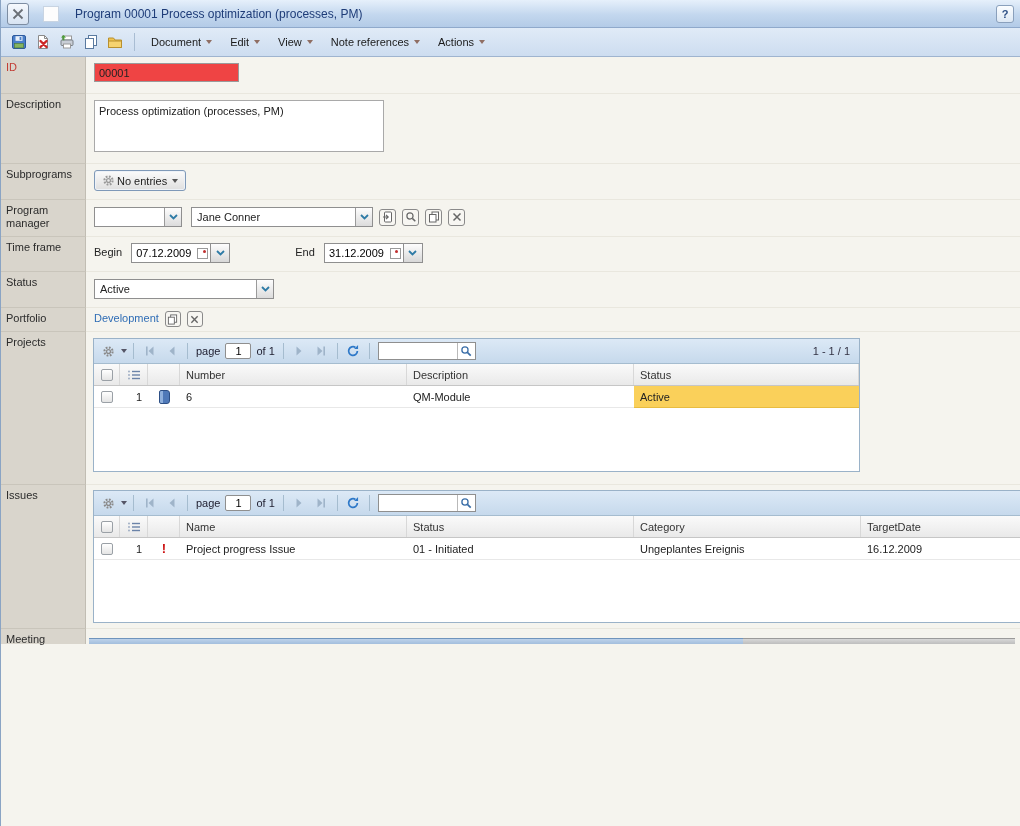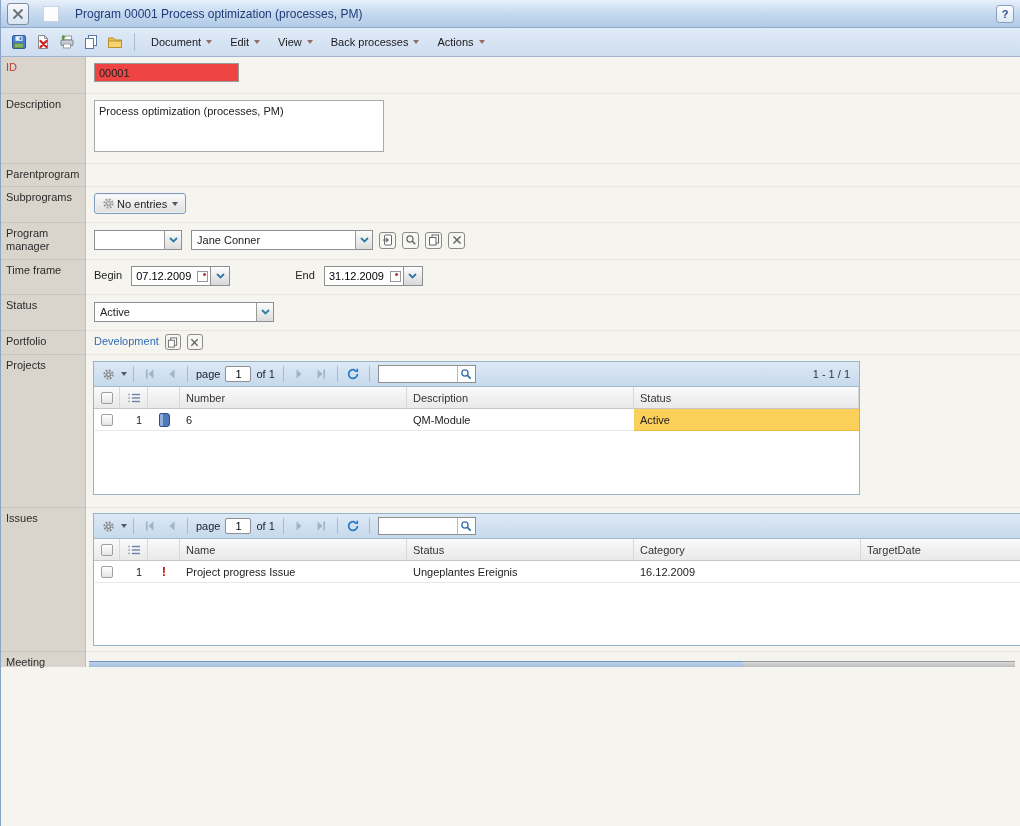--- a/index.html
+++ b/index.html
@@ -161,21 +161,21 @@
     </span>
     <span class="menu-item">
       <span>Edit</span>
       <span class="caret"></span>
     </span>
     <span class="menu-item">
       <span>View</span>
       <span class="caret"></span>
     </span>
     <span class="menu-item">
-      <span>Back processes</span>
+      <span>Note references</span>
       <span class="caret"></span>
     </span>
     <span class="menu-item">
       <span>Actions</span>
       <span class="caret"></span>
     </span>
   </div>
 
   <div class="formbody">
 
@@ -186,24 +186,20 @@
       </div>
     </div>
 
     <div class="frow" style="height:70px">
       <div class="flabel">Description</div>
       <div class="fcontent" style="padding-top:6px">
         <textarea class="tarea" style="width: 290px; height: 52px;">Process optimization (processes, PM)</textarea>
       </div>
     </div>
 
-    <div class="frow" style="height:23px">
-      <div class="flabel">Parentprogram</div>
-      <div class="fcontent"></div>
-    </div>
 
     <div class="frow" style="height:36px">
       <div class="flabel">Subprograms</div>
       <div class="fcontent" style="padding-top:6px">
         <span class="pillbtn">
           <span>
             <svg width="13" height="13" viewBox="0 0 16 16">
               <circle cx="8" cy="8" r="5" fill="none" stroke="#9a9a9a" stroke-width="2.6" stroke-dasharray="2.2 1.7"></circle>
               <circle cx="8" cy="8" r="2.4" fill="none" stroke="#9a9a9a" stroke-width="1.6"></circle>
             </svg>
@@ -516,20 +512,21 @@
           </div>
           <div class="grid-row">
             <span class="c-check">
                 <span class="checkbox"></span>
               </span>
             <span class="c-list">1</span>
             <span class="c-icon">
                 <span class="bang">!</span>
               </span>
             <span class="c-data">Project progress Issue</span>
+            <span class="c-data">01 - Initiated</span>
             <span class="c-data">Ungeplantes Ereignis</span>
             <span class="c-data c-flex">16.12.2009</span>
           </div>
           <div class="grid-fill"></div>
         </div>
       </div>
     </div>
 
 
     <div class="frow" style="height:15px">

